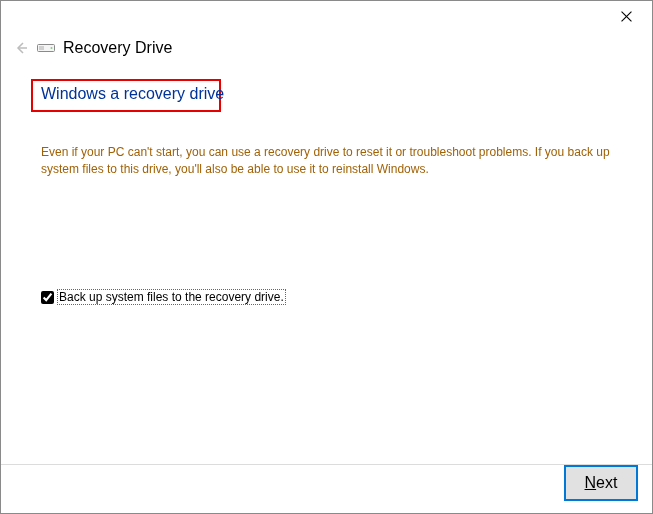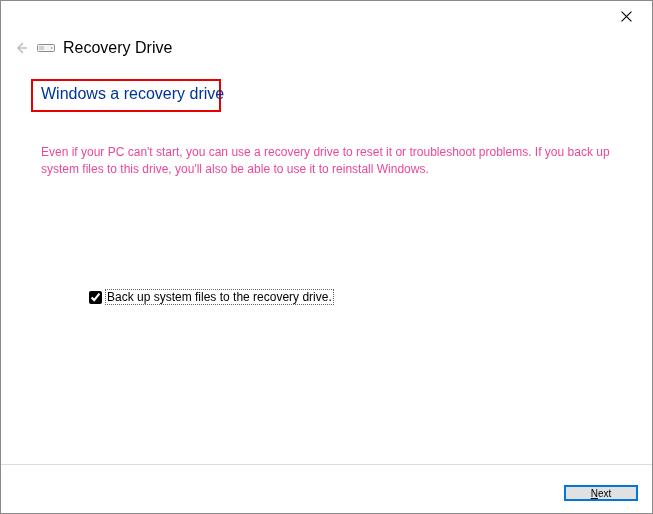--- a/index.html
+++ b/index.html
@@ -57,30 +57,29 @@
     font-weight: 400;
     color: #003399;
   }
   .description {
     position: absolute;
     top: 143px;
     left: 40px;
     right: 35px;
     font-size: 12px;
     line-height: 1.4;
-    color: #ec4899;
+    color: #a16207;
   }
   .checkbox-row {
     position: absolute;
     top: 288px;
     left: 40px;
     display: flex;
     align-items: center;
     gap: 3px;
-    margin-left: 48px;
   }
   .checkbox-row input[type="checkbox"] {
     width: 13px;
     height: 13px;
     margin: 0;
     accent-color: #000;
   }
   .checkbox-label {
     font-size: 12px;
     border: 1px dotted #666;
@@ -95,23 +94,23 @@
   }
   .button-bar {
     position: absolute;
     bottom: 12px;
     right: 14px;
     display: flex;
     gap: 8px;
   }
   .btn {
     min-width: 74px;
-    height: 16px;
+    height: 36px;
     font-family: inherit;
-    font-size: 10px;
+    font-size: 16px;
     background: #e1e1e1;
     border: 1px solid #adadad;
     cursor: pointer;
     padding: 0 10px;
     text-align: center;
   }
   .btn.primary {
     border: 2px solid #0078d7;
     background: #e1e1e1;
   }

